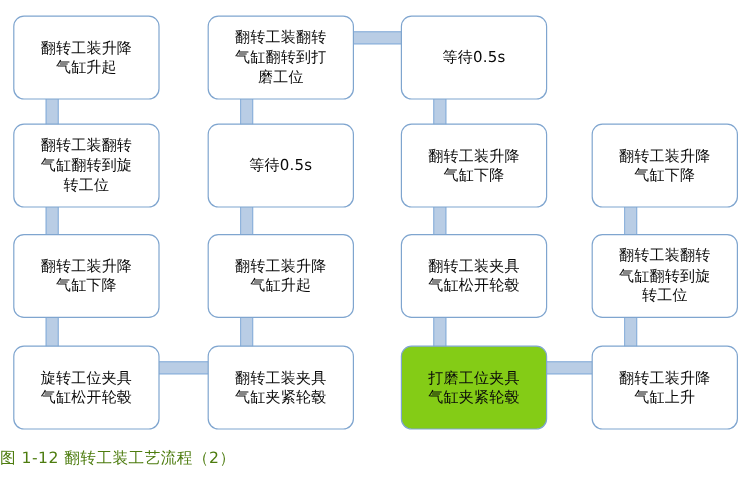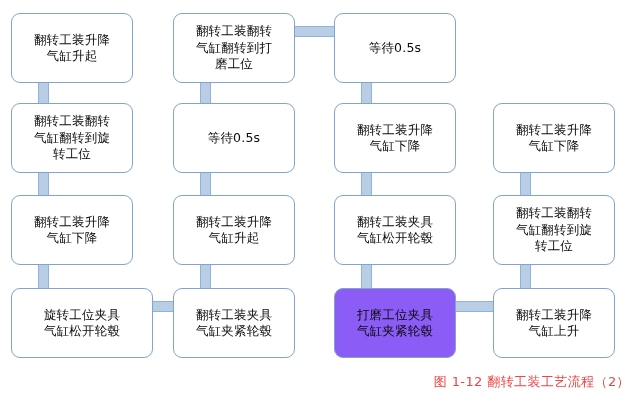--- a/index.html
+++ b/index.html
@@ -60,23 +60,23 @@
     white-space: pre-line;
     font-family: "DejaVu Sans", "Liberation Sans", sans-serif;
   }
 
   
   #caption {
     position: absolute;
     left: 0;
     right: 0;
     top: 373px;
-    text-align: right;
+    text-align: left;
     font-size: 13px;
-    color: #ef4444;
+    color: #4d7c0f;
     letter-spacing: 0.4px;
     font-family: "DejaVu Sans", "Liberation Sans", sans-serif;
     z-index: 3;
   }
 </style>
 </head>
 <body>
 
 <div id="canvas">
   <div id="connector-layer">
@@ -134,29 +134,29 @@
       </div>
       <div class="node" style="left: 334px; top: 195px; width: 122px; height: 70px; border-color: rgb(127, 165, 207); background: rgb(255, 255, 255);">
         <div class="node-text" style="color: rgb(10, 10, 10);">翻转工装夹具
 气缸松开轮毂</div>
       </div>
       <div class="node" style="left: 493px; top: 195px; width: 122px; height: 70px; border-color: rgb(127, 165, 207); background: rgb(255, 255, 255);">
         <div class="node-text" style="color: rgb(10, 10, 10);">翻转工装翻转
 气缸翻转到旋
 转工位</div>
       </div>
-      <div class="node" style="left: 11px; top: 288px; width: 142px; height: 70px; border-color: rgb(127, 165, 207); background: rgb(255, 255, 255);">
+      <div class="node" style="left: 11px; top: 288px; width: 122px; height: 70px; border-color: rgb(127, 165, 207); background: rgb(255, 255, 255);">
         <div class="node-text" style="color: rgb(10, 10, 10);">旋转工位夹具
 气缸松开轮毂</div>
       </div>
       <div class="node" style="left: 173px; top: 288px; width: 122px; height: 70px; border-color: rgb(127, 165, 207); background: rgb(255, 255, 255);">
         <div class="node-text" style="color: rgb(10, 10, 10);">翻转工装夹具
 气缸夹紧轮毂</div>
       </div>
-      <div class="node" style="left: 334px; top: 288px; width: 122px; height: 70px; border-color: rgb(127, 165, 207); background: #8b5cf6;">
+      <div class="node" style="left: 334px; top: 288px; width: 122px; height: 70px; border-color: rgb(127, 165, 207); background: #84cc16;">
         <div class="node-text" style="color: rgb(10, 10, 10);">打磨工位夹具
 气缸夹紧轮毂</div>
       </div>
       <div class="node" style="left: 493px; top: 288px; width: 122px; height: 70px; border-color: rgb(127, 165, 207); background: rgb(255, 255, 255);">
         <div class="node-text" style="color: rgb(10, 10, 10);">翻转工装升降
 气缸上升</div>
       </div>
     </div>
   <div id="caption">图 1-12 翻转工装工艺流程（2）</div>
 </div>

